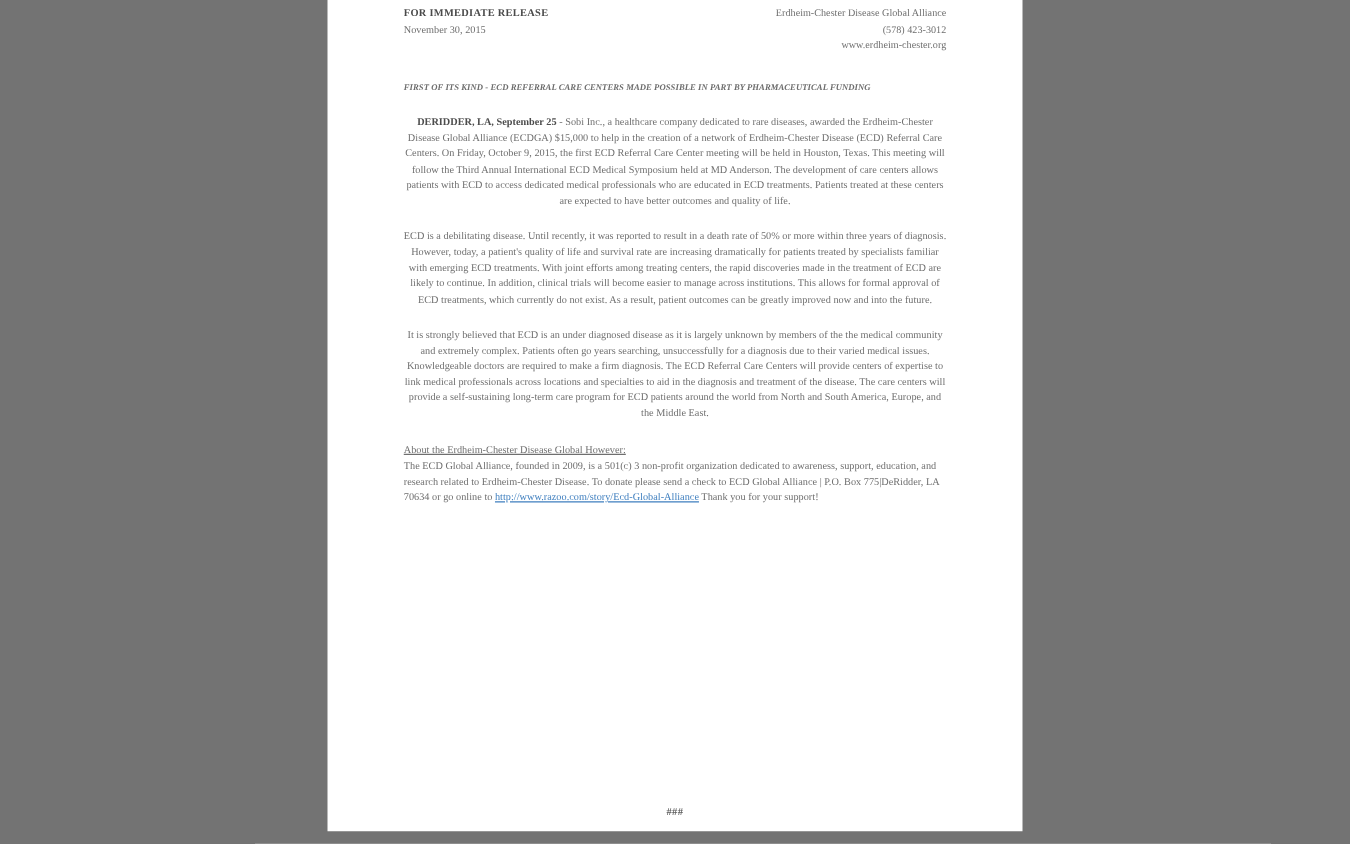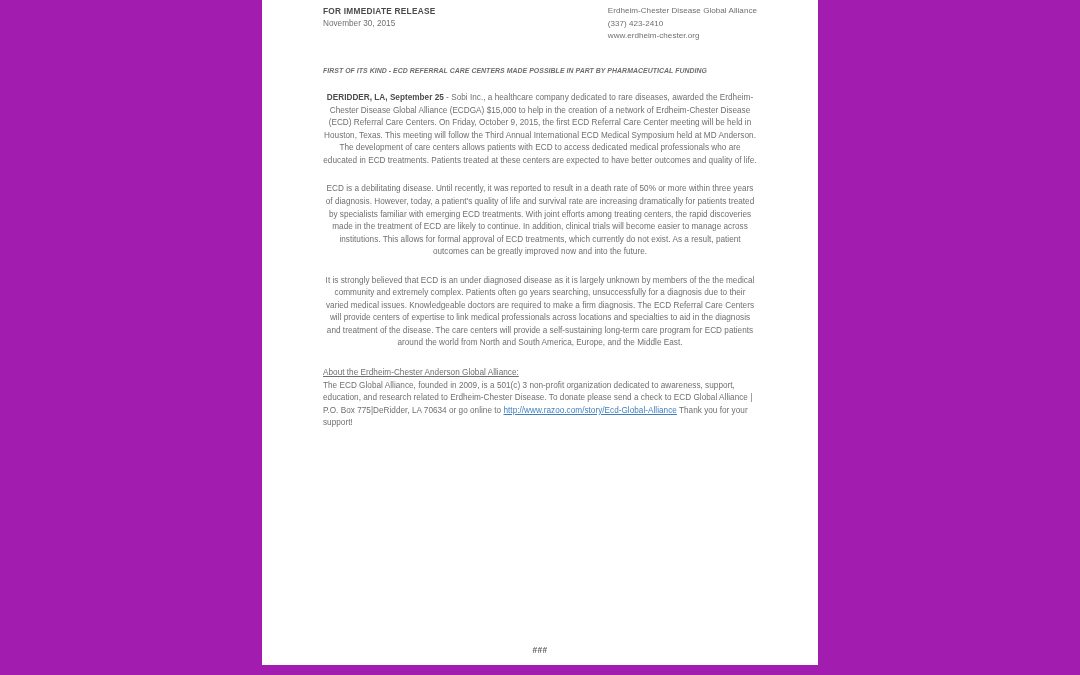--- a/index.html
+++ b/index.html
@@ -10,21 +10,22 @@
     width: 1080px;
     height: 675px;
     background: #d9d9d9;
     font-family: "Liberation Sans", sans-serif;
     overflow: hidden;
   }
   #viewport {
     position: relative;
     width: 1080px;
     height: 675px;
-    background: #a21caf;
+    background: #737373;
+    font-family: Liberation Serif, serif;
   }
   #page {
     position: absolute;
     left: 262px;
     top: 0;
     width: 556px;
     height: 665px;
     background: #ffffff;
   }
   #doc {
@@ -39,21 +40,21 @@
     -webkit-font-smoothing: antialiased;
   }
 
   
   .hdr {
     display: flex;
     justify-content: space-between;
     align-items: flex-start;
   }
   .hdr-left { text-align: left; }
-  .hdr-right { }
+  .hdr-right { text-align: right; }
   .release-label {
     font-weight: bold;
     color: #4a4a4a;
     letter-spacing: 0.25px;
     font-size: 8.3px;
   }
   .release-date {
     color: #6f6f6f;
     font-size: 8.2px;
   }
@@ -130,37 +131,37 @@
   <div id="page">
     <div id="doc">
 
       <div class="hdr">
         <div class="hdr-left">
           <div class="release-label">FOR IMMEDIATE RELEASE</div>
           <div class="release-date">November 30, 2015</div>
         </div>
         <div class="hdr-right">
           <span class="org-name">Erdheim-Chester Disease Global Alliance</span>
-          <span class="org-phone">(337) 423-2410</span>
+          <span class="org-phone">(578) 423-3012</span>
           <span class="org-web">www.erdheim-chester.org</span>
         </div>
       </div>
 
       <div class="headline-block">
         <div class="subhead">FIRST OF ITS KIND - ECD REFERRAL CARE CENTERS MADE POSSIBLE IN PART BY PHARMACEUTICAL FUNDING</div>
       </div>
 
       <p class="para"><span class="dateline">DERIDDER, LA, September 25</span><span> - Sobi Inc., a healthcare company dedicated to rare diseases, awarded the Erdheim-Chester Disease Global Alliance (ECDGA) $15,000 to help in the creation of a network of Erdheim-Chester Disease (ECD) Referral Care Centers. On Friday, October 9, 2015, the first ECD Referral Care Center meeting will be held in Houston, Texas.  This meeting will follow the Third Annual International ECD Medical Symposium held at MD Anderson. The development of care centers allows patients with ECD to access dedicated medical professionals who are educated in ECD treatments.  Patients treated at these centers are expected to have better outcomes and quality of life.</span></p>
 
       <p class="para"><span>ECD is a debilitating disease. Until recently, it was reported to result in a death rate of 50% or more within three years of diagnosis. However, today, a patient's quality of life and survival rate are increasing dramatically for patients treated by specialists familiar with emerging ECD treatments. With joint efforts among treating centers, the rapid discoveries made in the treatment of ECD are likely to continue.  In addition, clinical trials will become easier to manage across institutions. This allows for formal approval of ECD treatments, which currently do not exist. As a result, patient outcomes can be greatly improved now and into the future.</span></p>
 
       <p class="para"><span>It is strongly believed that ECD is an under diagnosed disease as it is largely unknown by members of the the medical community and extremely complex. Patients often go years searching, unsuccessfully for a diagnosis due to their varied medical issues. Knowledgeable doctors are required to make a firm diagnosis. The ECD Referral Care Centers will provide centers of expertise to link medical professionals across locations and specialties to aid in the diagnosis and treatment of the disease.  The care centers will provide a self-sustaining long-term care program for ECD patients around the world from North and South America, Europe, and the Middle East.</span></p>
 
       <div class="about-block">
-        <span class="about-heading">About the Erdheim-Chester Anderson Global Alliance:</span>
+        <span class="about-heading">About the Erdheim-Chester Disease Global However:</span>
         <span class="about-body">The ECD Global Alliance, founded in 2009, is a 501(c) 3 non-profit organization dedicated to awareness, support, education, and research related to Erdheim-Chester Disease.  To donate please send a check to ECD Global Alliance | P.O. Box 775|DeRidder, LA 70634 or go online to </span><a class="weblink" href="#">http://www.razoo.com/story/Ecd-Global-Alliance</a><span class="about-body"> Thank you for your support!</span>
       </div>
 
 
       <div class="endmark">###</div>
 
     </div>
   </div>
 </div>
 

